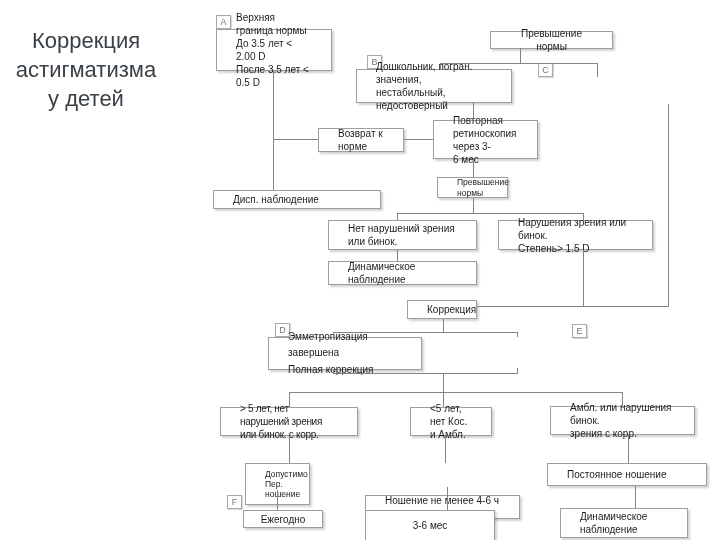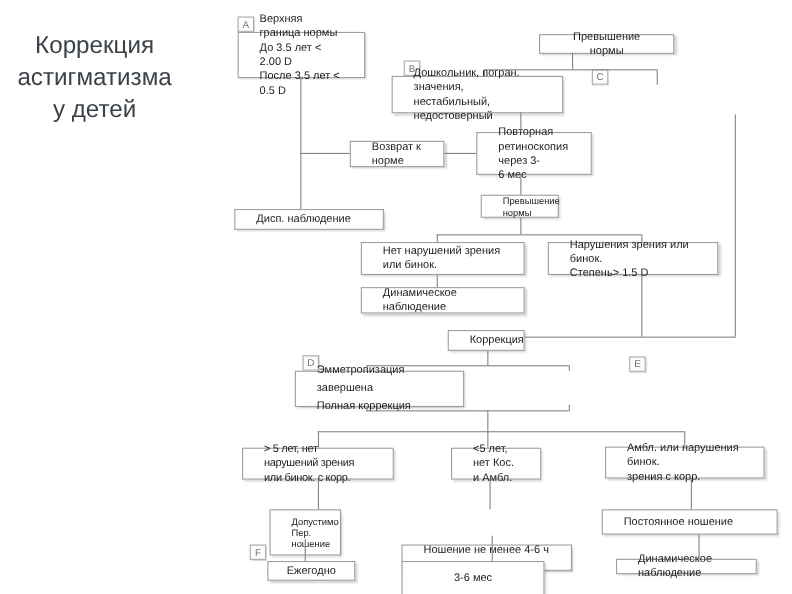--- a/index.html
+++ b/index.html
@@ -53,42 +53,42 @@
 После 3.5 лет &lt; 0.5 D</div>
   <div class="box center" style="left:490px;top:31px;width:123px;height:18px;">Превышение нормы</div>
   <div class="box" style="left:356px;top:69px;width:156px;height:34px;">Дошкольник, погран. значения,
 нестабильный, недостоверный</div>
   <div class="box" style="left:318px;top:128px;width:86px;height:24px;">Возврат к норме</div>
   <div class="box" style="left:433px;top:120px;width:105px;height:39px;">Повторная
 ретиноскопия через 3-
 6 мес</div>
   <div class="box small" style="left:437px;top:177px;width:71px;height:21px;">Превышение
 нормы</div>
-  <div class="box" style="left:213px;top:190px;width:136px;height:19px;">Дисп. наблюдение</div>
+  <div class="box" style="left:213px;top:190px;width:168px;height:19px;">Дисп. наблюдение</div>
   <div class="box" style="left:328px;top:220px;width:149px;height:30px;">Нет нарушений зрения
 или бинок.</div>
   <div class="box" style="left:498px;top:220px;width:155px;height:30px;">Нарушения зрения или бинок.
 Степень&gt; 1.5 D</div>
   <div class="box" style="left:328px;top:261px;width:149px;height:24px;">Динамическое наблюдение</div>
   <div class="box" style="left:407px;top:300px;width:70px;height:19px;">Коррекция</div>
   <div class="box spread" style="left:268px;top:337px;width:154px;height:33px;">Эмметропизация завершена
 Полная коррекция</div>
   <div class="box tight" style="left:220px;top:407px;width:138px;height:29px;">&gt; 5 лет, нет нарушений зрения
 или бинок. с корр.</div>
   <div class="box" style="left:410px;top:407px;width:82px;height:29px;">&lt;5 лет,
 нет Кос. и Амбл.</div>
   <div class="box" style="left:550px;top:406px;width:145px;height:29px;">Амбл. или нарушения бинок.
 зрения с корр.</div>
   <div class="box small" style="left:245px;top:463px;width:65px;height:42px;">Допустимо
 Пер. ношение</div>
   <div class="box" style="left:365px;top:463px;width:155px;height:24px;margin-top:32px;">Ношение не менее 4-6 ч в день</div>
   <div class="box" style="left:547px;top:463px;width:160px;height:23px;">Постоянное ношение</div>
   <div class="box center" style="left:243px;top:510px;width:80px;height:18px;">Ежегодно</div>
   <div class="box center" style="left:365px;top:510px;width:130px;height:31px;">3-6 мес</div>
-  <div class="box" style="left:560px;top:508px;width:128px;height:14px;">Динамическое
+  <div class="box" style="left:560px;top:508px;width:128px;height:30px;">Динамическое
 наблюдение</div>
 
   <div class="vl" style="left:273px;top:70px;height:120px;"></div>
   <div class="hl" style="left:273px;top:139px;width:45px;"></div>
   <div class="hl" style="left:404px;top:139px;width:29px;"></div>
   <div class="vl" style="left:520px;top:48px;height:15px;"></div>
   <div class="hl" style="left:440px;top:63px;width:157px;"></div>
   <div class="vl" style="left:440px;top:63px;height:7px;"></div>
   <div class="vl" style="left:597px;top:63px;height:14px;"></div>
   <div class="vl" style="left:473px;top:102px;height:18px;"></div>

